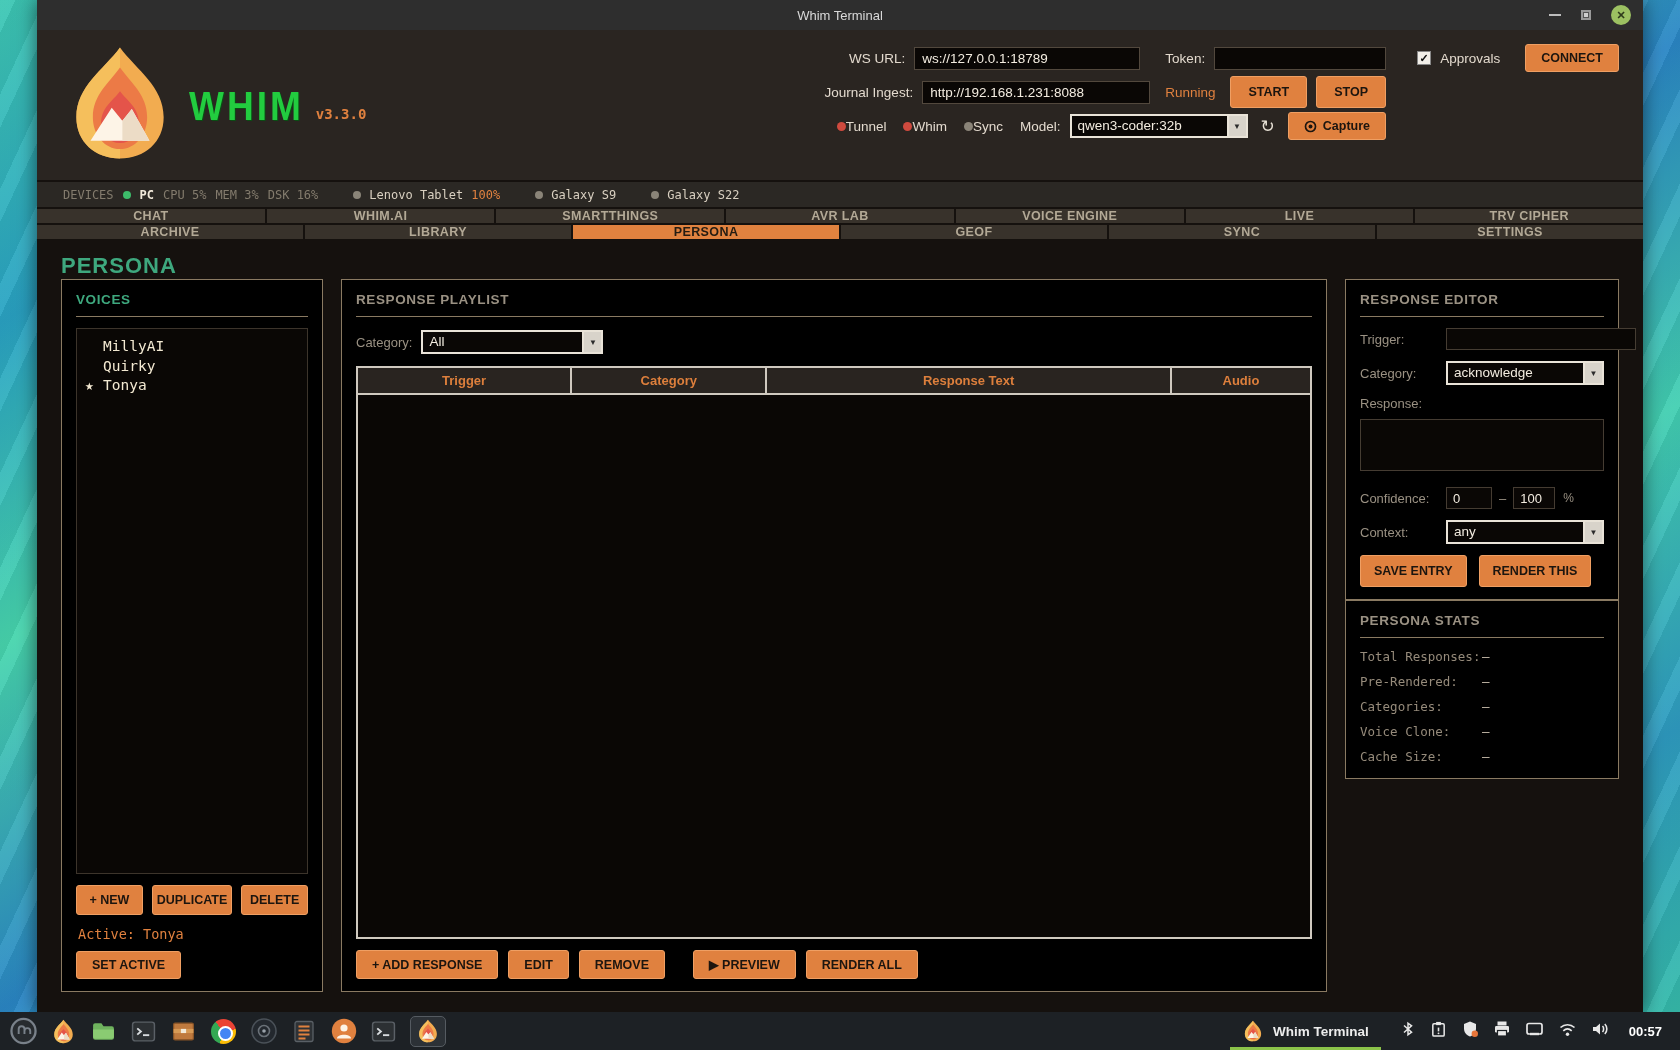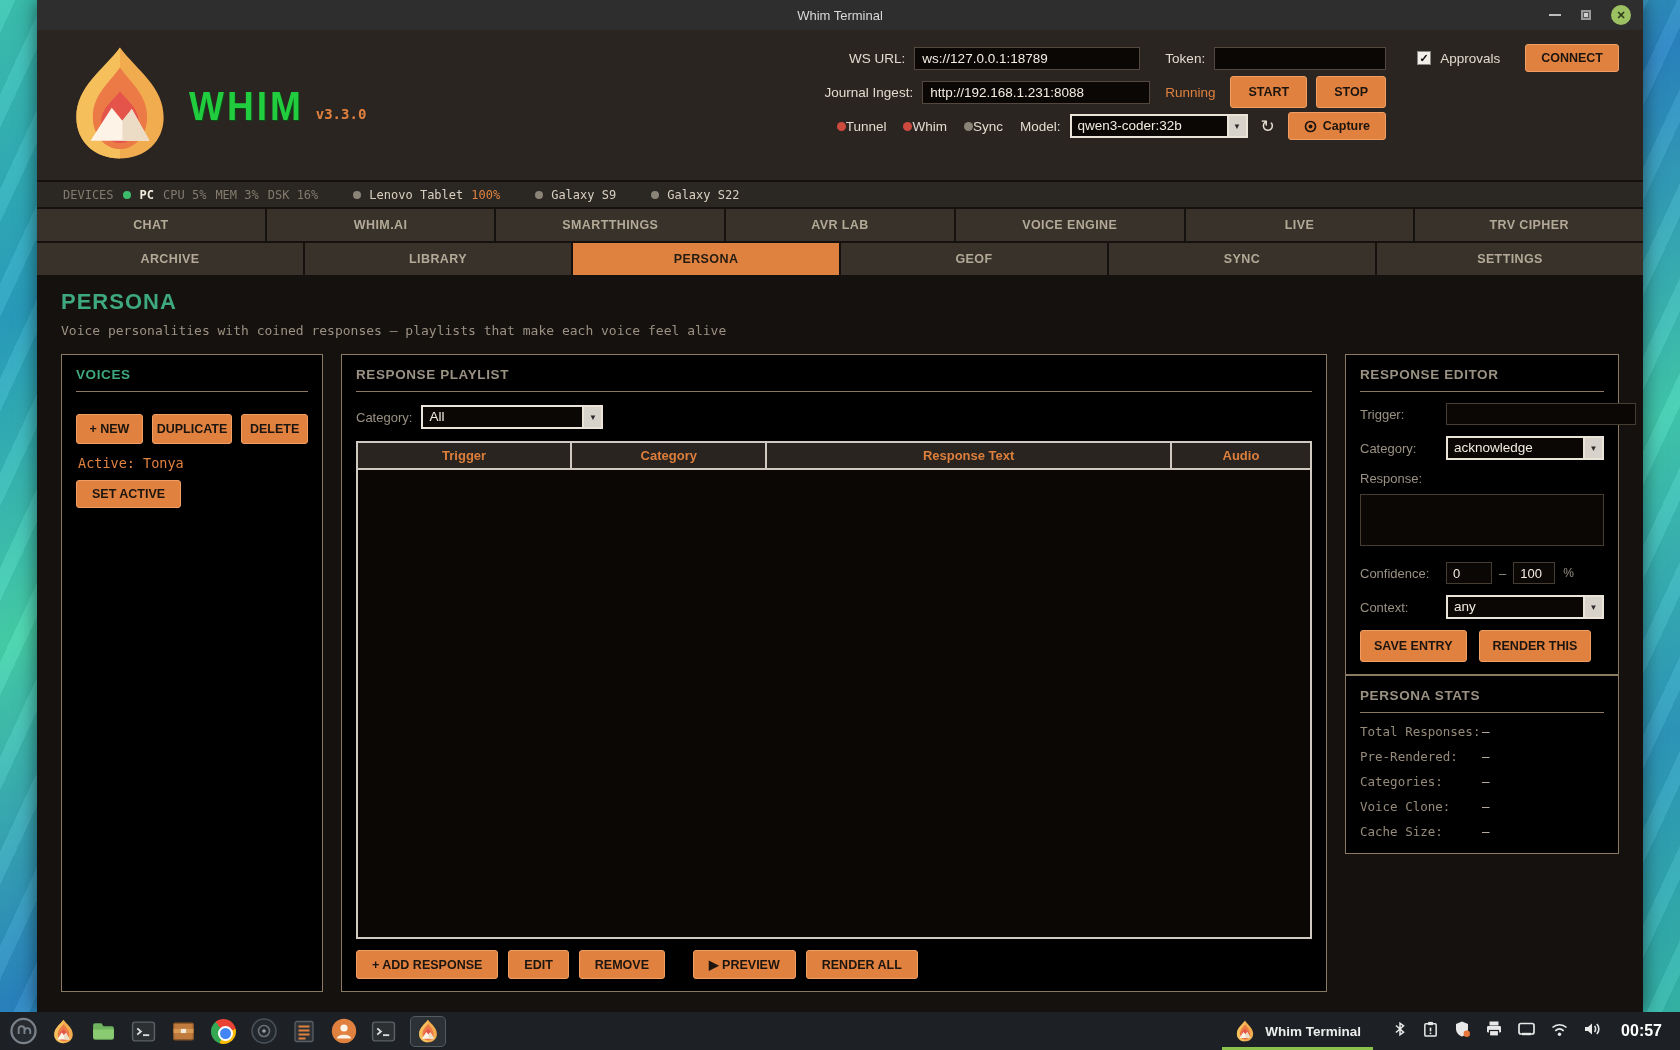--- a/index.html
+++ b/index.html
@@ -62,21 +62,21 @@
   
   .devicebar { height:27px; flex:none; background:#2b2824; border-top:2px solid #15110e;
     display:flex; align-items:center; padding:0 26px; font-family:"DejaVu Sans Mono", monospace; font-size:12px; gap:9px; }
   .db-label { color:#837b6d; }
   .db-name { color:#f1e9da; font-weight:bold; }
   .db-stat { color:#837b6d; }
   .db-dev { display:flex; align-items:center; gap:8px; margin-left:26px; color:#d9d0c1; }
   .db-batt { color:#e0813f; }
 
   
-  .tabrow { height:32px; flex:none; display:flex; background:#15110e; margin-top:2px; }
+  .tabrow { height:14px; flex:none; display:flex; background:#15110e; margin-top:2px; }
   .tab { flex:1; display:flex; align-items:center; justify-content:center; background:#38322b;
     color:#b3a996; font-size:12.5px; font-weight:bold; letter-spacing:0.4px; border-right:2px solid #15110e; cursor:pointer; }
   .tab:last-child { border-right:none; }
   .tab.active { background:#e0823f; color:#241c12; }
 
   
   .content { flex:1; background:#15110e; padding:14px 24px 20px 24px; display:flex; flex-direction:column; overflow:hidden; }
   .page-title { color:#3ea87e; font-size:22px; font-weight:bold; letter-spacing:1px; }
   .page-sub { font-family:"DejaVu Sans Mono", monospace; font-size:13px; color:#9a9183; margin:8px 0 16px 0; }
   .cols { flex:1; display:flex; gap:18px; min-height:0; }
@@ -133,21 +133,21 @@
     display:flex; align-items:center; padding:0 10px; }
   .tb-left { display:flex; align-items:center; gap:13px; }
   .tb-icon { width:27px; height:27px; display:flex; align-items:center; justify-content:center; cursor:pointer; }
   .active-app-box { width:36px; height:31px; background:#2c3136; border:1px solid #555b61; border-radius:5px;
     display:flex; align-items:center; justify-content:center; cursor:pointer; }
   .tb-right { margin-left:auto; display:flex; align-items:center; gap:15px; }
   .win-list-btn { position:relative; height:38px; display:flex; align-items:center; gap:9px; padding:0 16px; cursor:pointer; }
   .win-list-btn::after { content:""; position:absolute; left:4px; right:4px; bottom:0; height:3px; background:#8bc34a; }
   .win-list-label { color:#ececec; font-size:13.5px; font-weight:bold; }
   .tray { display:flex; align-items:center; gap:14px; }
-  .clock { color:#ffffff; font-size:16px; font-weight:bold; margin:0 8px 0 4px; }
+  .clock { color:#ffffff; font-size:13px; font-weight:bold; margin:0 8px 0 4px; }
 
   .chrome-icon { width:25px; height:25px; border-radius:50%; position:relative;
     background:conic-gradient(from -40deg, #ea4335 0 33%, #fbbc05 33% 66%, #34a853 66% 100%); }
   .chrome-icon::after { content:""; position:absolute; left:7px; top:7px; width:11px; height:11px;
     border-radius:50%; background:#4285f4; border:2px solid #fff; }
 </style>
 </head>
 <body>
 
 <svg width="0" height="0" style="position:absolute">
@@ -269,27 +269,40 @@
       <div class="tab">ARCHIVE</div>
       <div class="tab">LIBRARY</div>
       <div class="tab active">PERSONA</div>
       <div class="tab">GEOF</div>
       <div class="tab">SYNC</div>
       <div class="tab">SETTINGS</div>
     </div>
 
     <div class="content">
       <div class="page-title">PERSONA</div>
-      <div class="page-sub">Voice personalities with coined responses — playlists that make each voice feel alive</div>
 
       <div class="cols">
 
         <div class="panel voices-panel">
           <div class="p-head teal">VOICES</div>
           <hr class="p-rule">
+          <div class="listbox">
+            <div class="v-item">
+              <span class="v-star"></span>
+              <span>MillyAI</span>
+            </div>
+            <div class="v-item">
+              <span class="v-star"></span>
+              <span>Quirky</span>
+            </div>
+            <div class="v-item">
+              <span class="v-star">★</span>
+              <span>Tonya</span>
+            </div>
+          </div>
           <div class="v-btnrow">
             <button class="btn">+ NEW</button>
             <button class="btn">DUPLICATE</button>
             <button class="btn">DELETE</button>
           </div>
           <div class="active-text">Active: Tonya</div>
           <button class="btn set-active">SET ACTIVE</button>
         </div>
 
         <div class="panel playlist-panel">

